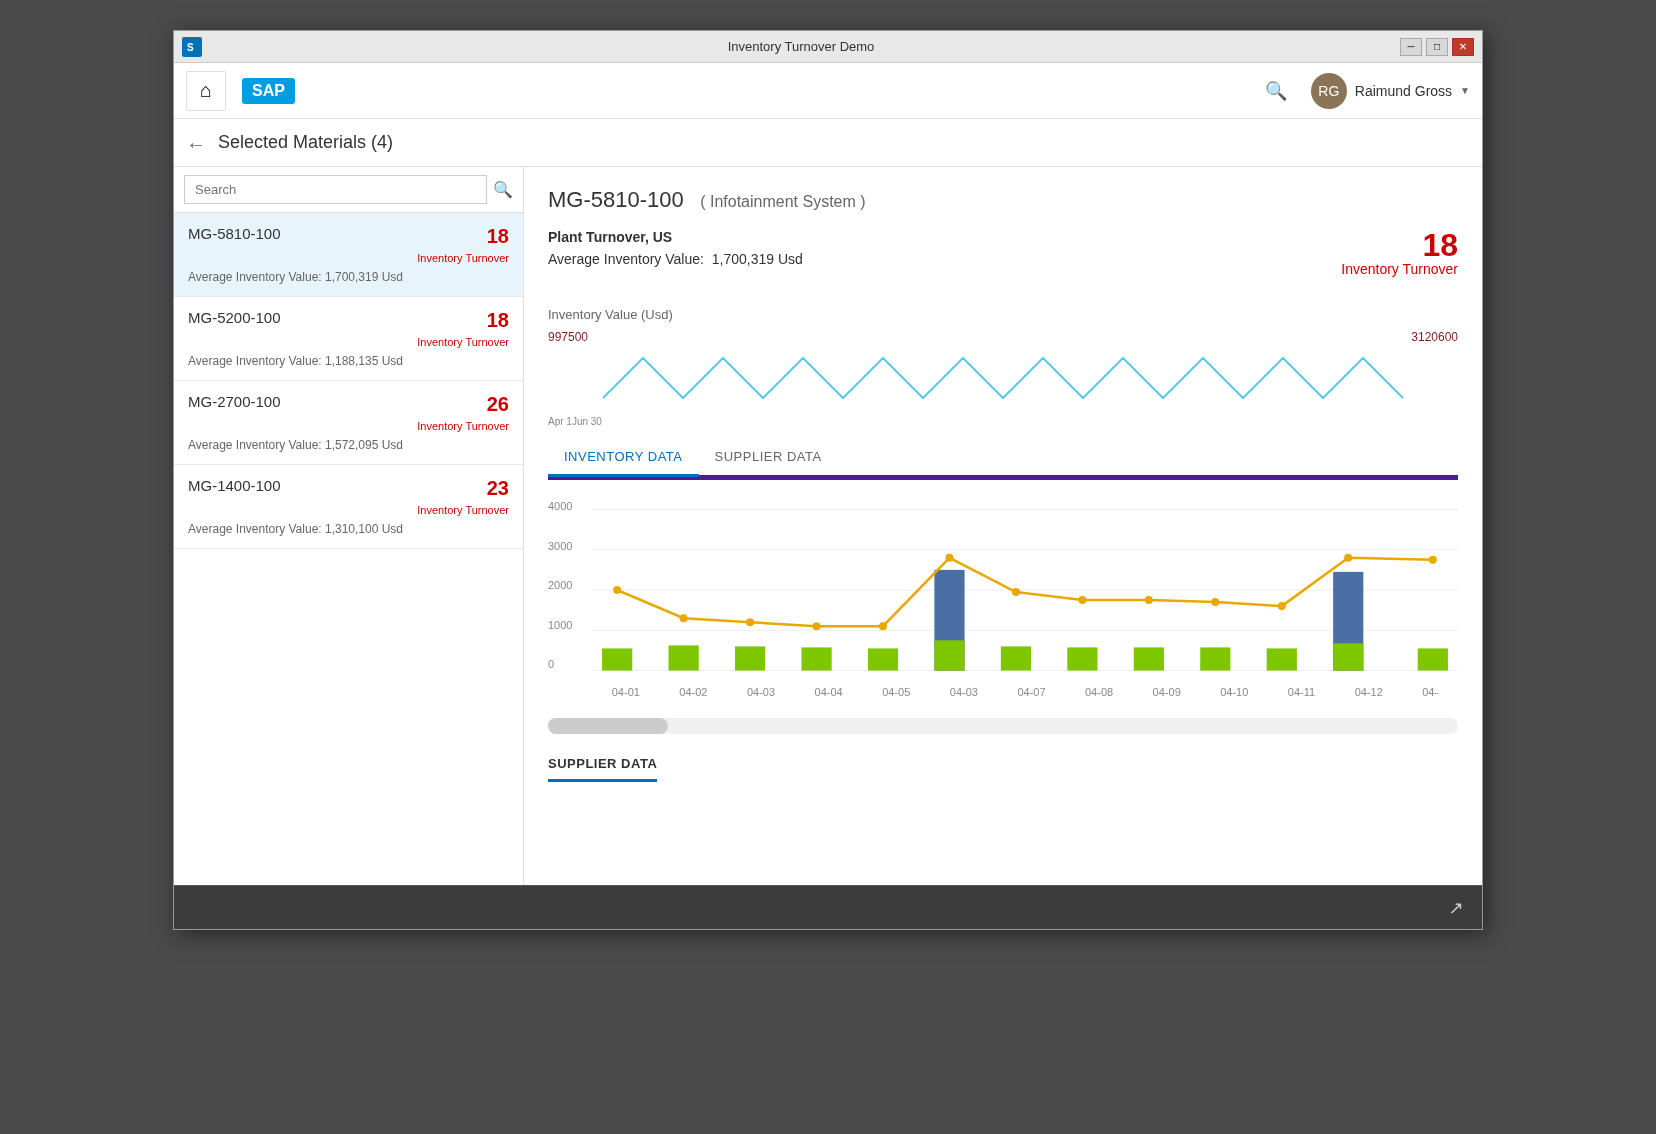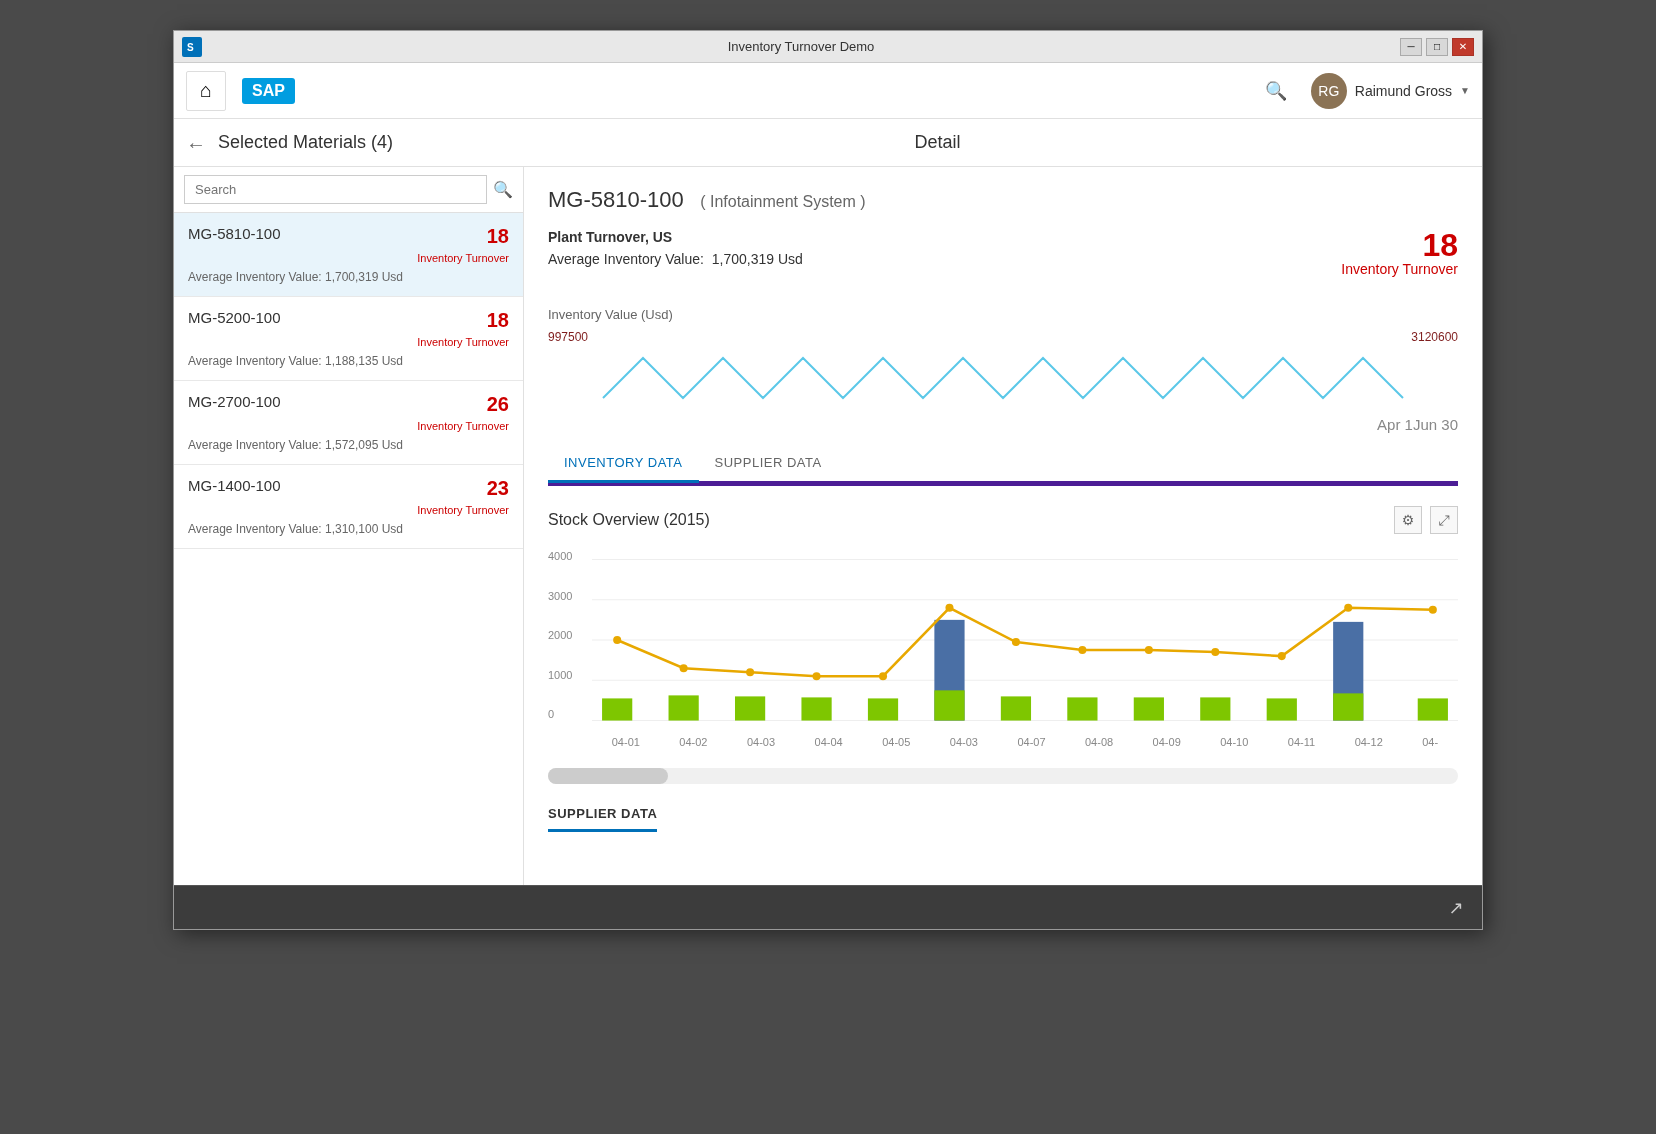--- a/index.html
+++ b/index.html
@@ -129,21 +129,21 @@
     .plant-info { margin-bottom: 12px; }
     .plant-name { font-size: 14px; color: #333; font-weight: bold; margin-bottom: 6px; }
     .plant-value { font-size: 14px; color: #333; }
 
     .sparkline-area {
       flex: 1;
       padding: 12px 0;
     }
     .sparkline-label { font-size: 13px; color: #666; margin-bottom: 8px; }
     .sparkline-range { display: flex; justify-content: space-between; font-size: 12px; color: #7f1d1d; margin-bottom: 4px; }
-    .sparkline-dates { display: flex; justify-content: flex-end; font-size: 15px; color: #888; margin-top: 4px; }
+    .sparkline-dates { display: flex; justify-content: flex-start; font-size: 10px; color: #888; margin-top: 4px; }
 
     .turnover-info { text-align: right; min-width: 160px; }
     .turnover-big { font-size: 32px; color: #cc0000; font-weight: bold; line-height: 1; }
     .turnover-label-big { font-size: 14px; color: #cc0000; }
 
     
     .tabs-bar {
       display: flex;
       border-bottom: 5px solid #4c1d95;
       margin-bottom: 20px;
@@ -246,21 +246,20 @@
       <span class="nav-username">Raimund Gross</span>
       <span class="nav-chevron">▼</span>
     </div>
   </div>
 
   <div class="sub-nav-bar">
     <div class="back-btn">
       <span>←</span>
     </div>
     <span class="sub-nav-title">Selected Materials (4)</span>
-    <span class="sub-nav-center">Detail</span>
   </div>
 
   <div class="main-content">
 
     <div class="left-panel">
       <div class="search-bar">
         <input class="search-input" type="text" placeholder="Search" style="">
         <span class="search-icon">🔍</span>
       </div>
       <div class="materials-list">
@@ -348,31 +347,20 @@
           <span>Jun 30</span>
         </div>
       </div>
 
       <div class="tabs-bar">
         <div class="tab-item active">INVENTORY DATA</div>
         <div class="tab-item">SUPPLIER DATA</div>
       </div>
 
       <div class="chart-section">
-        <div class="chart-header">
-          <span class="chart-title">Stock Overview (2015)</span>
-          <div class="chart-controls">
-            <div class="chart-control-btn">
-              <span>⚙</span>
-            </div>
-            <div class="chart-control-btn">
-              <span>⤢</span>
-            </div>
-          </div>
-        </div>
 
         <div style="position:relative;">
 
           <div style="position:absolute; left:0; top:0; bottom:28px; display:flex; flex-direction:column; justify-content:space-between; width:40px;">
             <span style="font-size:11px; color:#888;">4000</span>
             <span style="font-size:11px; color:#888;">3000</span>
             <span style="font-size:11px; color:#888;">2000</span>
             <span style="font-size:11px; color:#888;">1000</span>
             <span style="font-size:11px; color:#888;">0</span>
           </div>

